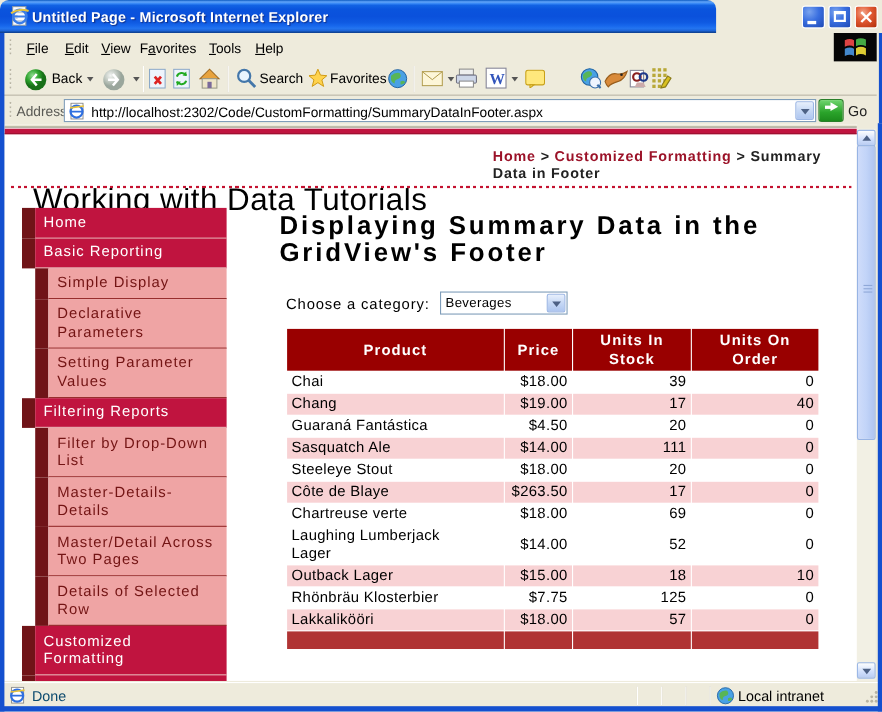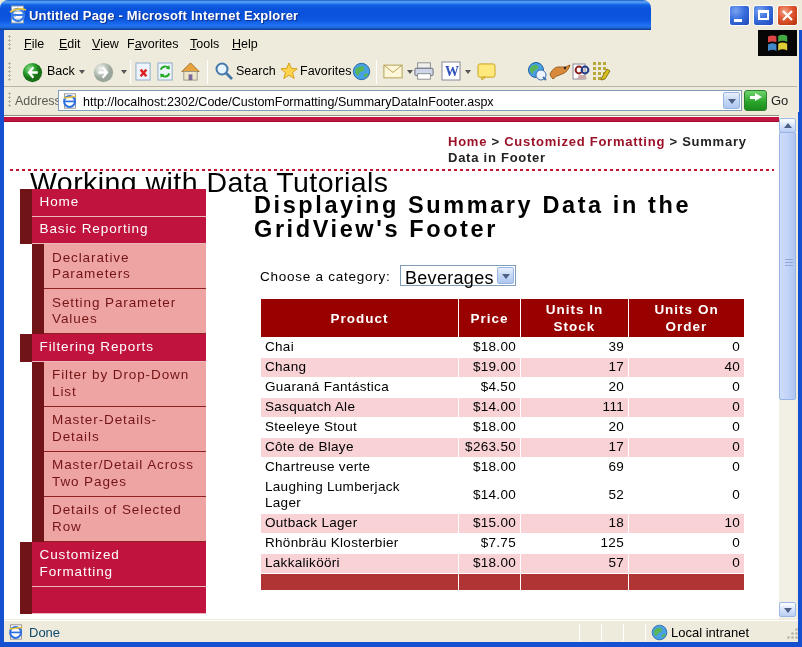--- a/index.html
+++ b/index.html
@@ -41,21 +41,21 @@
 .nrow { position:relative; }
 .nrow .strip { position:absolute; left:0; top:0; bottom:0; width:11.5px; background:#701418; }
 .nrow .box { margin-left:11.5px; background:#c0143f; color:#fff; padding:4.5px 8px 5.5px 8px; font-size:13.5px; letter-spacing:0.9px; line-height:16.5px; border-bottom:1px solid #e9b8b8; position:relative; }
 .nrow.d2 .box { padding:5.5px 8px 5.5px 8px; }
 .nsub .strip { left:12px; width:12px; bottom:0; }
 .nsub .box { margin-left:24px; background:#efa4a4; color:#731414; border-bottom:1px solid #8e2222; }
 
 #main { position:absolute; left:256px; top:0px; width:500px; }
 #h2 { position:absolute; left:-6px; top:81px; width:480px; font-size:23.5px; font-weight:bold; color:#000; letter-spacing:2.6px; line-height:23.5px; }
 #chooser { position:absolute; left:0px; top:156px; font-size:13.5px; color:#000; letter-spacing:0.75px; }
-#ddl { position:absolute; left:140px; top:-4px; width:116px; height:21px; background:#fff; border:1px solid #7f9db9; font-size:18px; padding:2px 0 0 4px; letter-spacing:0.3px; }
+#ddl { position:absolute; left:140px; top:-4px; width:116px; height:21px; background:#fff; border:1px solid #7f9db9; font-size:12px; padding:2px 0 0 4px; letter-spacing:0.3px; }
 #ddlbtn { position:absolute; right:1px; top:1px; width:17px; height:17px; background:linear-gradient(180deg,#e8f0fc,#c6d8f5 50%,#aec6f0); border:1px solid #9ab5e4; border-radius:2px; }
 
 #grid { position:absolute; left:0px; top:185px; width:485px; table-layout:fixed; border-collapse:separate; border-spacing:1px; background:#fff; font-size:13.5px; letter-spacing:0.3px; }
 #grid th { background:#990000; color:#fff; font-weight:bold; text-align:center; font-size:13.5px; padding:2px 4px; line-height:17px; letter-spacing:1.0px; }
 #grid td { padding:1px 4px 2px 4px; color:#000000; line-height:16px; overflow:hidden; white-space:nowrap; }
 #grid tr.alt td { background:#f8d2d4; }
 #grid td.r { text-align:right; }
 #grid tr.foot td { background:#b03434; height:16px; }
 
 #sbar { position:absolute; left:779px; top:117px; width:17px; height:502px; background:#f2f0e4; }
@@ -253,20 +253,24 @@
     <div id="dashed"></div>
     <div id="nav">
       <div class="nrow ntop">
           <div class="strip"></div>
           <div class="box">Home</div>
         </div>
       <div class="nrow ntop">
           <div class="strip"></div>
           <div class="box">Basic Reporting</div>
         </div>
+      <div class="nrow nsub">
+          <div class="strip"></div>
+          <div class="box">Simple Display</div>
+        </div>
       <div class="nrow nsub d2">
           <div class="strip"></div>
           <div class="box">Declarative<br>Parameters</div>
         </div>
       <div class="nrow nsub d2">
           <div class="strip"></div>
           <div class="box">Setting Parameter<br>Values</div>
         </div>
       <div class="nrow ntop">
           <div class="strip"></div>

